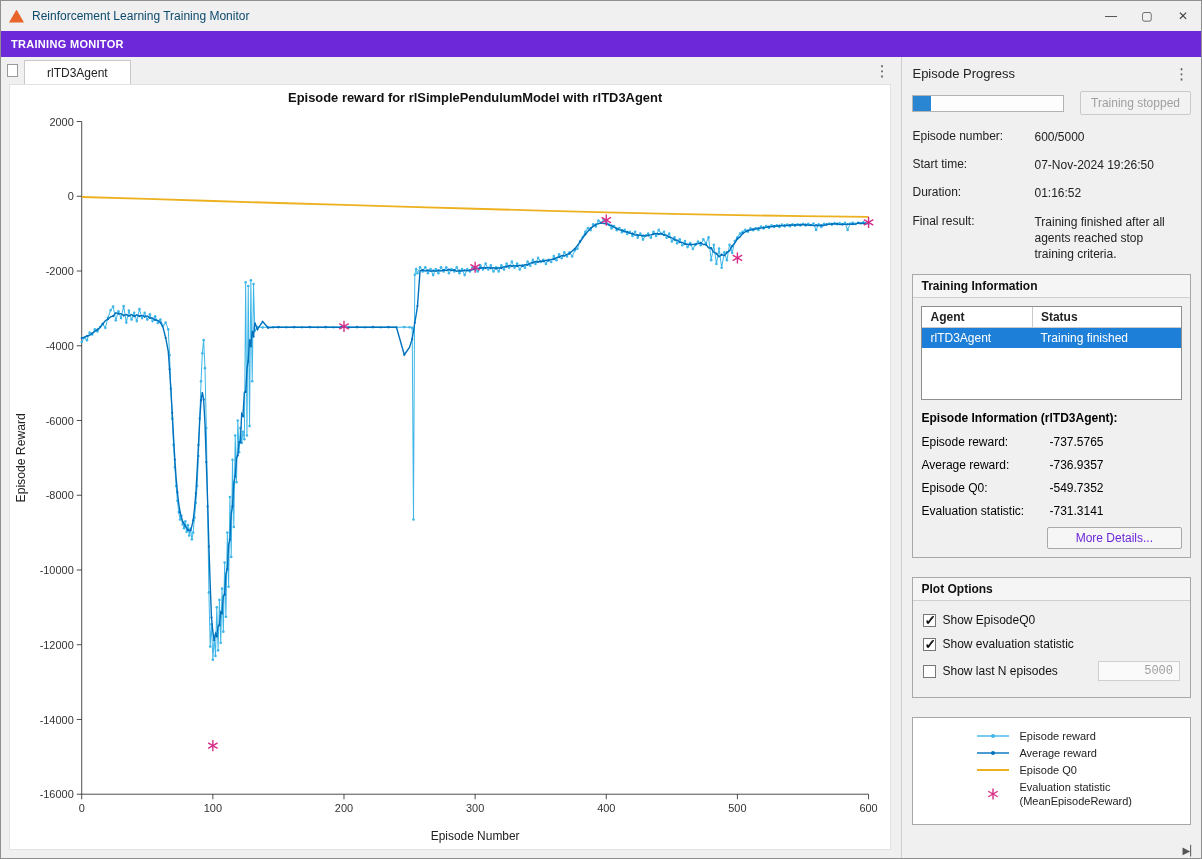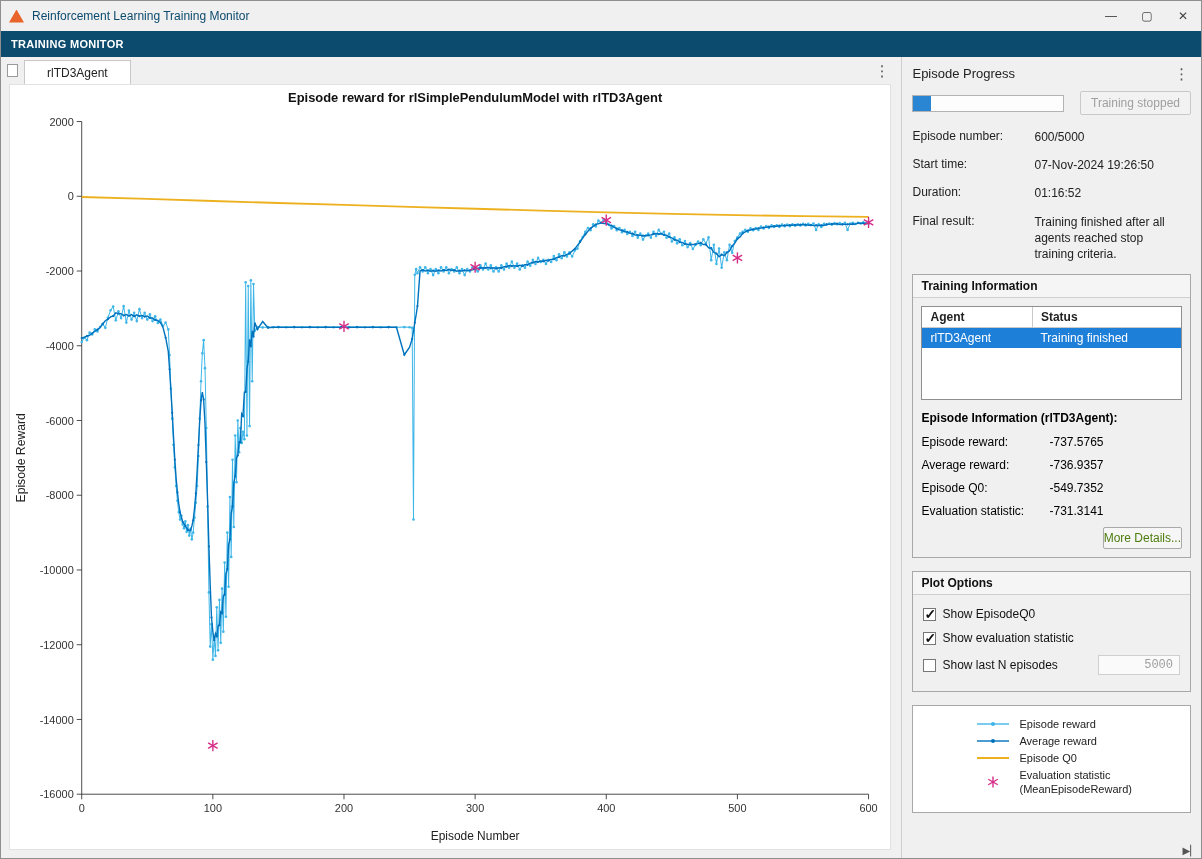--- a/index.html
+++ b/index.html
@@ -3,21 +3,21 @@
 <meta charset="utf-8">
 <style>
   html,body{margin:0;padding:0;background:#fff;}
   body{width:1202px;height:859px;font-family:"Liberation Sans",sans-serif;overflow:hidden;}
   .window{position:relative;width:1202px;height:859px;box-sizing:border-box;border:1px solid #8f8f8f;background:#f0f0f0;display:flex;flex-direction:column;}
   .titlebar{flex:0 0 30px;display:flex;align-items:center;padding-left:8px;background:#f0f0f0;}
   .matlab-icon{width:15px;height:13px;background:#e8642a;clip-path:polygon(50% 0,100% 100%,0 100%);}
   .title-text{margin-left:8px;font-size:12px;color:#0c4a6e;}
   .win-controls{margin-left:auto;display:flex;height:100%;}
   .win-btn{width:36px;height:100%;display:flex;align-items:center;justify-content:center;font-size:12px;color:#444;cursor:default;}
-  .ribbon{flex:0 0 26px;background:#0c4a6e;color:#fff;display:flex;align-items:center;padding-left:10px;font-size:11px;font-weight:bold;letter-spacing:.3px;}
+  .ribbon{flex:0 0 26px;background:#6d28d9;color:#fff;display:flex;align-items:center;padding-left:10px;font-size:11px;font-weight:bold;letter-spacing:.3px;}
   .content{flex:1;display:flex;min-height:0;}
   .left{width:902px;display:flex;flex-direction:column;min-width:0;}
   .tabbar{flex:0 0 27px;display:flex;align-items:flex-end;padding-left:6px;background:#f0f0f0;}
   .doc-icon{width:9px;height:11px;border:1px solid #9a9a9a;background:#fff;margin:0 6px 7px 0;}
   .tab{height:23px;background:#fff;border:1px solid #c8c8c8;border-bottom:1px solid #fff;display:flex;align-items:center;padding:0 22px;font-size:12px;color:#222;margin-bottom:-1px;}
   .ellipsis{color:#555;font-size:15px;line-height:1;cursor:default;}
   .tab-ellipsis{margin-left:auto;margin-right:12px;align-self:center;}
   .plot-panel{flex:1;margin:0 10px 8px 8px;background:#fff;border:1px solid #e2e2e2;min-height:0;}
   .plot-panel svg{width:100%;height:100%;display:block;}
   .tick{font-size:11px;fill:#333;}
@@ -26,34 +26,34 @@
   .side{width:300px;box-sizing:border-box;border-left:1px solid #cfcfcf;background:#f0f0f0;padding:0 10px;display:flex;flex-direction:column;overflow:hidden;}
   .side-header{flex:0 0 32px;display:flex;align-items:center;font-size:13px;color:#222;}
   .side-header .ellipsis{margin-left:auto;margin-right:2px;}
   .progress-row{display:flex;align-items:center;margin:2px 0 14px;}
   .progress-track{width:150px;height:15px;background:#fdfdfd;border:1px solid #b3b3b3;}
   .progress-fill{height:100%;background:#2a86d3;}
   .stopped-btn{margin-left:auto;padding:4px 10px;font-size:12px;color:#9f9f9f;background:#f2f2f2;border:1px solid #c9c9c9;border-radius:2px;}
   .field{display:flex;font-size:12px;color:#222;margin-bottom:12px;}
   .field .lbl{width:122px;flex:0 0 auto;}
   .field .val{flex:1;line-height:1.35;}
-  .box{border:1px solid #a8a8a8;margin-bottom:13px;background:#f0f0f0;}
+  .box{border:1px solid #a8a8a8;margin-bottom:19px;background:#f0f0f0;}
   .box-header{padding:4px 8px;font-size:12px;font-weight:bold;color:#111;border-bottom:1px solid #cfcfcf;background:#f5f5f5;}
   .box-content{padding:8px;}
   .ti-table-wrap{background:#fff;border:1px solid #8f8f8f;height:92px;overflow:hidden;}
   table{border-collapse:collapse;width:100%;font-size:12px;color:#222;}
   th{font-weight:bold;text-align:left;padding:3px 8px;border-right:1px solid #c9c9c9;border-bottom:1px solid #c9c9c9;}
   th:last-child{border-right:none;}
   td{padding:3px 8px;}
   tr.selected{background:#1e7fd8;color:#fff;}
   .ep-info-title{font-weight:bold;font-size:12px;margin:11px 0 10px;}
   .info-row{display:flex;font-size:12px;margin-bottom:9px;}
   .info-row .lbl{width:128px;flex:0 0 auto;}
   .more-row{display:flex;justify-content:flex-end;margin-top:7px;}
-  .btn{padding:3px 0;font-size:12px;background:#f6f6f6;border:1px solid #a9a9a9;border-radius:2px;color:#4d7c0f;}
+  .btn{padding:3px 28px;font-size:12px;background:#f6f6f6;border:1px solid #a9a9a9;border-radius:2px;color:#6d28d9;}
   .opt-row{display:flex;align-items:center;margin:10px 2px;font-size:12px;color:#111;}
   .cb{width:13px;height:13px;box-sizing:border-box;border:1px solid #777;background:#fff;margin-right:6px;position:relative;flex:0 0 auto;}
   .cb.checked::after{content:"✓";position:absolute;left:0px;top:-3px;font-size:14px;font-weight:bold;color:#111;}
   .n-input{margin-left:auto;width:82px;height:20px;box-sizing:border-box;border:1px solid #cfcfcf;background:#fafafa;color:#9e9e9e;font-size:12px;text-align:right;padding:0 6px;font-family:Liberation Mono, monospace;}
   .legend-box{border:1px solid #a8a8a8;background:#fff;padding:8px 0 12px;}
   .legend-row{display:flex;align-items:center;margin:3px 0 3px 62px;font-size:11px;color:#222;}
   .legend-swatch{width:36px;height:14px;margin-right:8px;flex:0 0 auto;}
   .legend-l2{line-height:1.3;}
   .corner{position:absolute;right:3px;bottom:2px;font-size:10px;color:#555;}
 </style>

